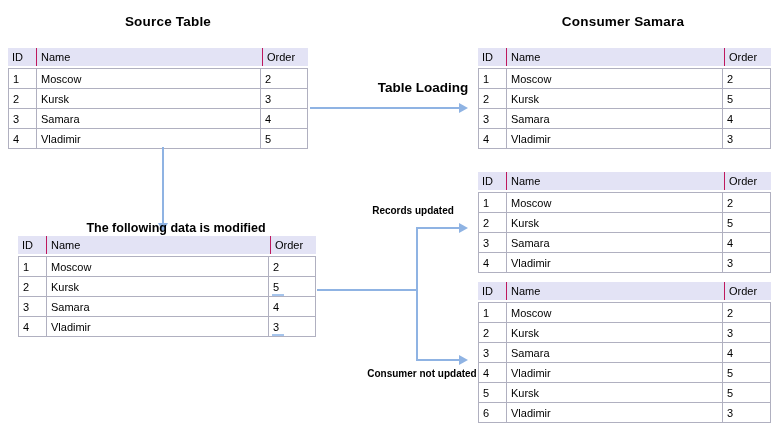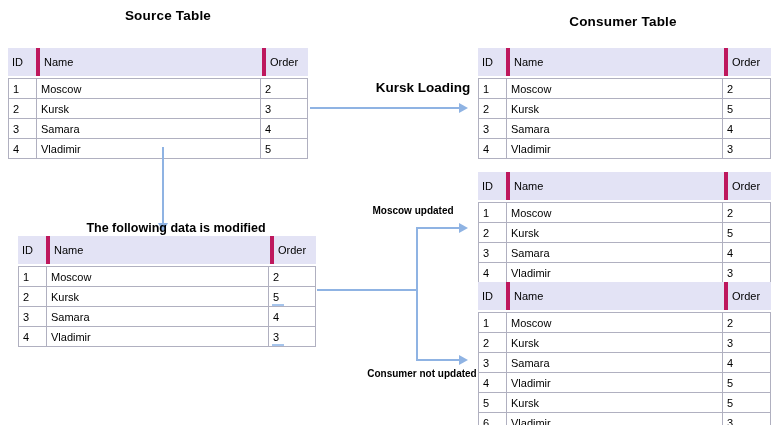--- a/index.html
+++ b/index.html
@@ -13,25 +13,25 @@
     letter-spacing:.2px;
   }
   .flow-label{position:absolute;font-weight:700;text-align:center;}
   .lbl-lg{font-size:13.5px;}
   .lbl-md{font-size:12.5px;}
   .lbl-sm{font-size:10px;}
 
   
   .dtable{position:absolute;font-size:11px;}
   .thead{
-    display:grid;height:28px;background:#E3E3F5;margin-bottom:2px;
+    display:grid;height:18px;background:#E3E3F5;margin-bottom:2px;
     align-items:stretch;
   }
   .hcell{display:flex;align-items:center;padding-left:4px;}
-  .hcell + .hcell{border-left:4px solid #be185d;}
+  .hcell + .hcell{border-left:1px solid #be185d;}
   .tbody{border:1px solid #B0B0C0;border-bottom:none;background:#fff;}
   .trow{display:grid;height:19px;border-bottom:1px solid #B0B0C0;}
   .tcell{display:flex;align-items:center;padding-left:4px;border-right:1px solid #B0B0C0;overflow:hidden;}
   .tcell:last-child{border-right:none;}
   .cols-src .thead,.cols-src .trow{grid-template-columns:28px 1fr 46px;}
   .cols-con .thead,.cols-con .trow{grid-template-columns:28px 1fr 47px;}
 
   .u-mark{position:relative;display:inline-block;min-width:7px;}
   .u-mark::after{
     content:"";position:absolute;left:-1px;top:13px;width:12px;height:3px;
@@ -47,22 +47,22 @@
   }
   .arr-down{
     position:absolute;width:0;height:0;
     border-left:5px solid transparent;border-right:5px solid transparent;
     border-top:9px solid #8FB3E3;
   }
 </style>
 </head>
 <body>
 
-<div class="title" style="left:48px;top:8px;width:240px;">Source Table</div>
-<div class="title" style="left:503px;top:14px;width:240px;">Consumer Table</div>
+<div class="title" style="left:48px;top:14px;width:240px;">Source Table</div>
+<div class="title" style="left:503px;top:14px;width:240px;">Consumer Samara</div>
 
 <div class="dtable cols-src" style="left:8px;top:48px;width:300px;">
     <div class="thead">
       <div class="hcell">ID</div>
       <div class="hcell">Name</div>
       <div class="hcell">Order</div>
     </div>
     <div class="tbody">
       <div class="trow">
         <div class="tcell">
@@ -342,29 +342,29 @@
         <div class="tcell">
           <span>Vladimir</span>
         </div>
         <div class="tcell">
           <span>3</span>
         </div>
       </div>
     </div>
   </div>
 
-<div class="flow-label lbl-lg" style="left:343px;top:80px;width:160px;">Kursk Loading</div>
+<div class="flow-label lbl-lg" style="left:343px;top:80px;width:160px;">Table Loading</div>
 <div class="line" style="left:310px;top:107px;width:150px;height:2px;"></div>
 <div class="arr-right" style="left:459px;top:103px;"></div>
 
 <div class="line" style="left:162px;top:147px;width:2px;height:77px;"></div>
 <div class="arr-down" style="left:158px;top:223px;"></div>
 <div class="flow-label lbl-md" style="left:56px;top:185px;width:240px;margin-top:36px;">The following data is modified</div>
 
 <div class="line" style="left:317px;top:289px;width:100px;height:2px;"></div>
 <div class="line" style="left:416px;top:227px;width:2px;height:134px;"></div>
 <div class="line" style="left:416px;top:227px;width:44px;height:2px;"></div>
 <div class="arr-right" style="left:459px;top:223px;"></div>
 <div class="line" style="left:416px;top:359px;width:44px;height:2px;"></div>
 <div class="arr-right" style="left:459px;top:355px;"></div>
 
-<div class="flow-label lbl-sm" style="left:333px;top:205px;width:160px;">Moscow updated</div>
+<div class="flow-label lbl-sm" style="left:333px;top:205px;width:160px;">Records updated</div>
 <div class="flow-label lbl-sm" style="left:342px;top:368px;width:160px;">Consumer not updated</div>
 
 </body></html>

